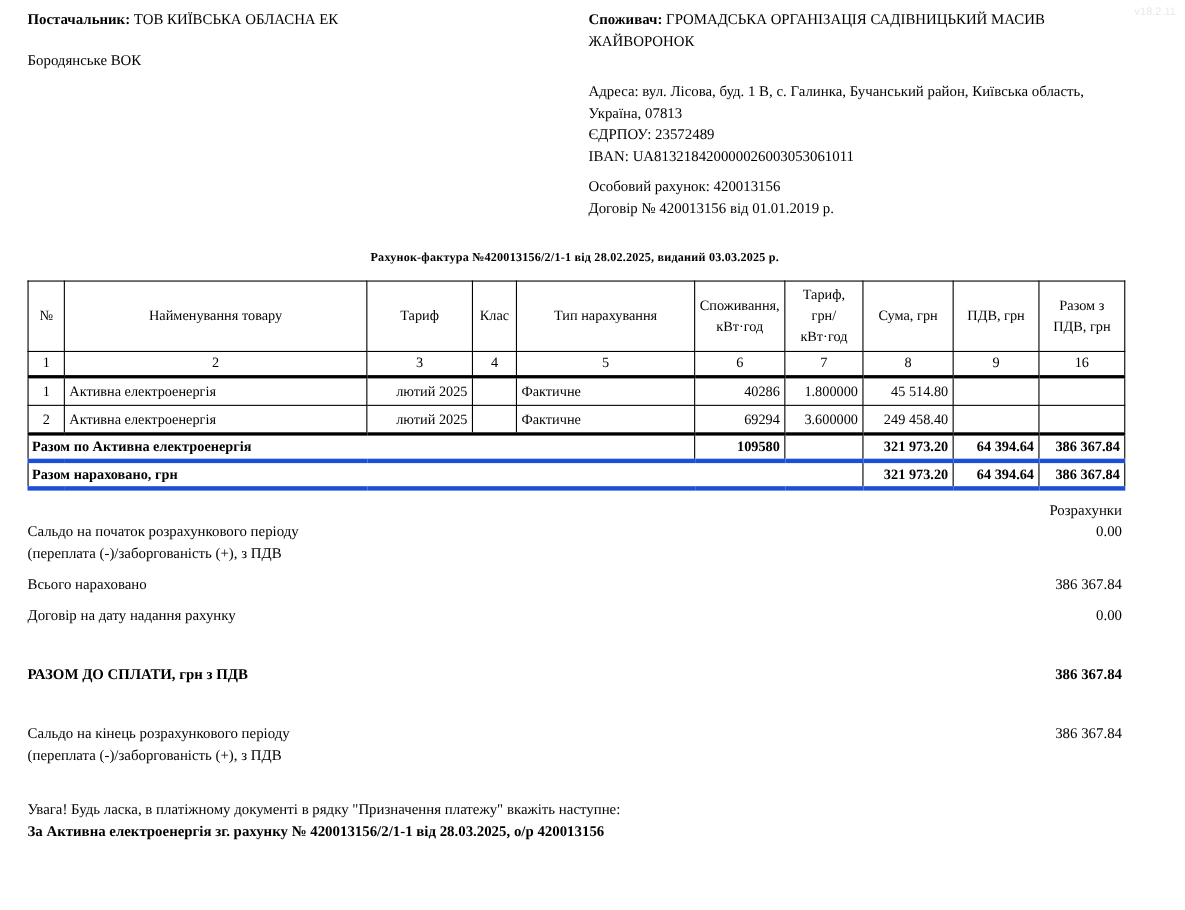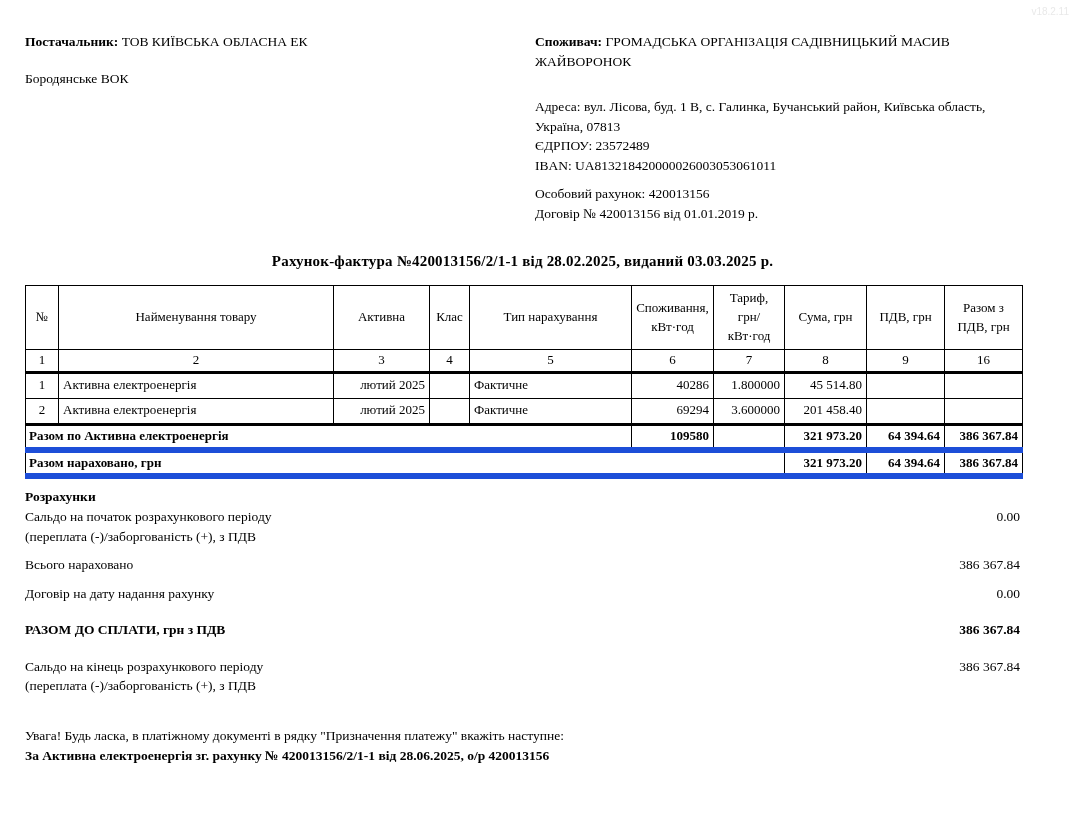--- a/index.html
+++ b/index.html
@@ -2,62 +2,62 @@
 <html><head>
 <meta charset="utf-8">
 <style>
   * { box-sizing: border-box; }
   html,body { margin:0; padding:0; }
   body {
     width:1077px; height:827px; background:#ffffff; color:#000;
     font-family:"Liberation Serif", serif; font-size:13.5px; line-height:1.45;
     position:relative; overflow:hidden;
   }
-  .page { padding:32px 57px 0 25px; position:relative; }
+  .page { padding:8px 57px 0 25px; position:relative; }
   .watermark {
     position:absolute; top:5px; right:8px;
     color:#e9e9e9; font-size:10px; font-family:"Liberation Sans", sans-serif;
   }
   .b { font-weight:bold; }
   
   .parties { display:flex; align-items:flex-start; }
   .party-left  { width:482px; }
   .party-right { width:470px; margin-left:28px; }
   .party-left .top-line { margin-bottom:0; }
   .branch { margin-top:17px; }
   .party-left .addr-block { margin-top:10px; font-weight:bold; }
   .party-right .addr-block { margin-top:26px; }
   .party-right .acct-block { margin-top:9px; }
   .addr-block div, .acct-block div { margin:0; }
   
   .doc-title {
-    text-align:center; font-weight:bold; font-size:15px;
+    text-align:center; font-weight:bold; font-size:11px;
     margin-top:27px; margin-bottom:13px; letter-spacing:0.2px;
   }
   
   table.inv { border-collapse:collapse; width:997px; table-layout:fixed; font-size:13px; }
   table.inv th, table.inv td { border:1px solid #000; padding:1px 4px; vertical-align:middle; overflow:hidden; }
   table.inv th { font-weight:normal; text-align:center; padding-top:3px; padding-bottom:3px; }
   tr.colnums td { text-align:center; height:23px; border-bottom:3px solid #000; }
   tr.datarow td { height:26px; }
   tr.datarow .c-num { text-align:center; }
   tr.datarow .c-name { text-align:left; }
   tr.datarow .c-period { text-align:right; }
   tr.datarow .c-type { text-align:left; }
   .num-r { text-align:right; }
   tr.thickbot td { border-bottom:3px solid #000; }
-  tr.totalrow td { font-weight:bold; height:24px; border-bottom:6px solid #1d4ed8; }
+  tr.totalrow td { font-weight:bold; height:24px; border-bottom:4px solid #1d4ed8; }
   tr.totalrow .t-label { text-align:left; padding-left:3px; }
   
-  .calc-head { text-align:left; font-weight:bold; margin-top:8px; }
+  .calc-head { text-align:right; font-weight:normal; margin-top:8px; }
   .calc-line { display:flex; justify-content:space-between; align-items:flex-start; }
   .calc-line .val { white-space:nowrap; }
   .calc-sub { margin-top:0; }
   .mt10 { margin-top:9px; }
-  .mt18 { margin-top:17px;text-align:right; }
+  .mt18 { margin-top:34px;text-align:right; }
   
   .attention { margin-top:30px; }
 </style>
 </head>
 <body>
 
 <div class="watermark">v18.2.11</div>
 
 <div class="page">
 
@@ -92,21 +92,21 @@
       <col style="width:82px">
         <col style="width:71px">
         <col style="width:82px">
         <col style="width:78px">
         <col style="width:78px">
     </colgroup>
     <tbody>
         <tr>
       <th>№</th>
       <th>Найменування товару</th>
-      <th>Активна</th>
+      <th>Тариф</th>
       <th>Клас</th>
       <th>Тип нарахування</th>
       <th>Споживання, кВт·год</th>
       <th>Тариф, грн/кВт·год</th>
       <th>Сума, грн</th>
       <th>ПДВ, грн</th>
       <th>Разом з ПДВ, грн</th>
     </tr>
     <tr class="colnums">
       <td>1</td>
@@ -133,21 +133,21 @@
       <td class="num-r"></td>
     </tr>
     <tr class="datarow thickbot">
       <td class="c-num">2</td>
       <td class="c-name">Активна електроенергія</td>
       <td class="c-period">лютий 2025</td>
       <td></td>
       <td class="c-type">Фактичне</td>
       <td class="num-r">69294</td>
       <td class="num-r">3.600000</td>
-      <td class="num-r">201 458.40</td>
+      <td class="num-r">249 458.40</td>
       <td class="num-r"></td>
       <td class="num-r"></td>
     </tr>
     <tr class="totalrow">
       <td class="t-label" colspan="5">Разом по Активна електроенергія</td>
       <td class="num-r">109580</td>
       <td class="num-r"></td>
       <td class="num-r">321 973.20</td>
       <td class="num-r">64 394.64</td>
       <td class="num-r">386 367.84</td>
@@ -186,16 +186,16 @@
 
 
   <div class="calc-line mt18">
     <span>Сальдо на кінець розрахункового періоду</span>
     <span class="val">386 367.84</span>
   </div>
   <div class="calc-sub">(переплата (-)/заборгованість (+), з ПДВ</div>
 
   <div class="attention">
     <div>Увага! Будь ласка, в платіжному документі в рядку "Призначення платежу" вкажіть наступне:</div>
-    <div class="b">За Активна електроенергія зг. рахунку № 420013156/2/1-1 від  28.06.2025, о/р 420013156</div>
+    <div class="b">За Активна електроенергія зг. рахунку № 420013156/2/1-1 від  28.03.2025, о/р 420013156</div>
   </div>
 
 </div>
 
 </body></html>

